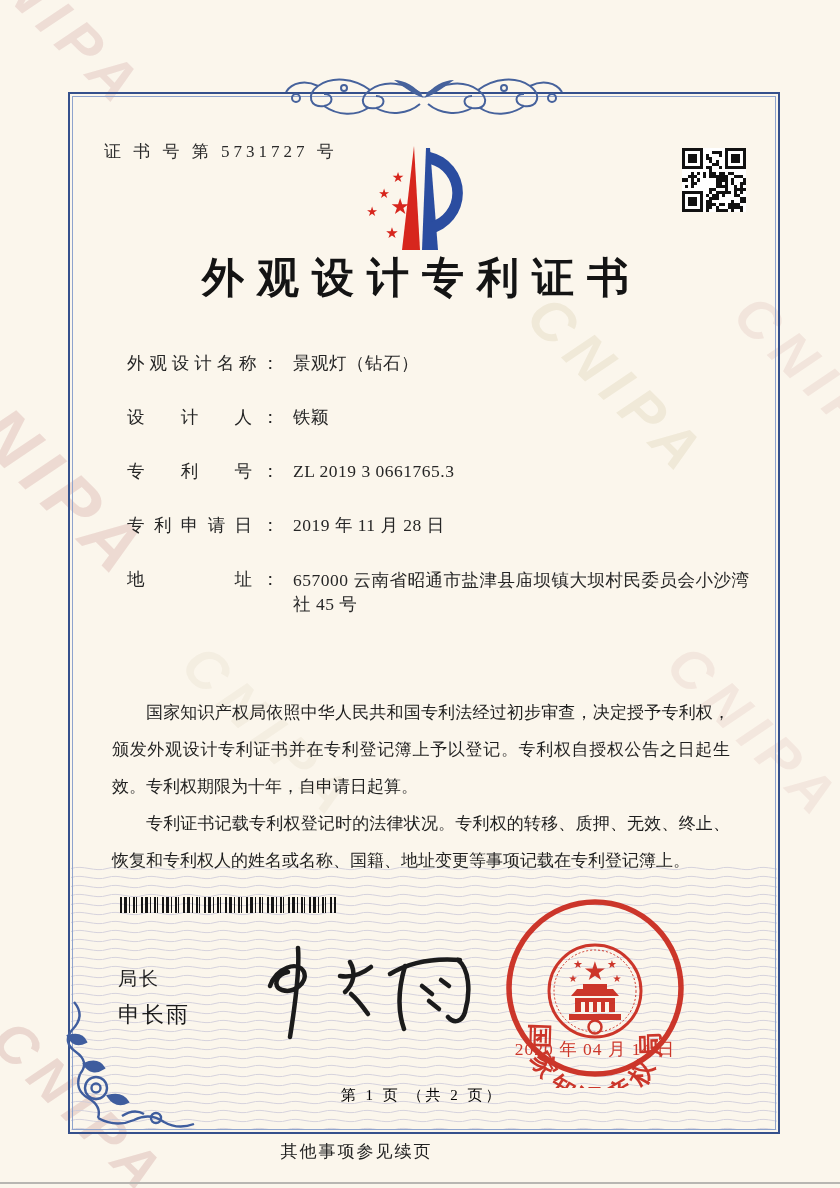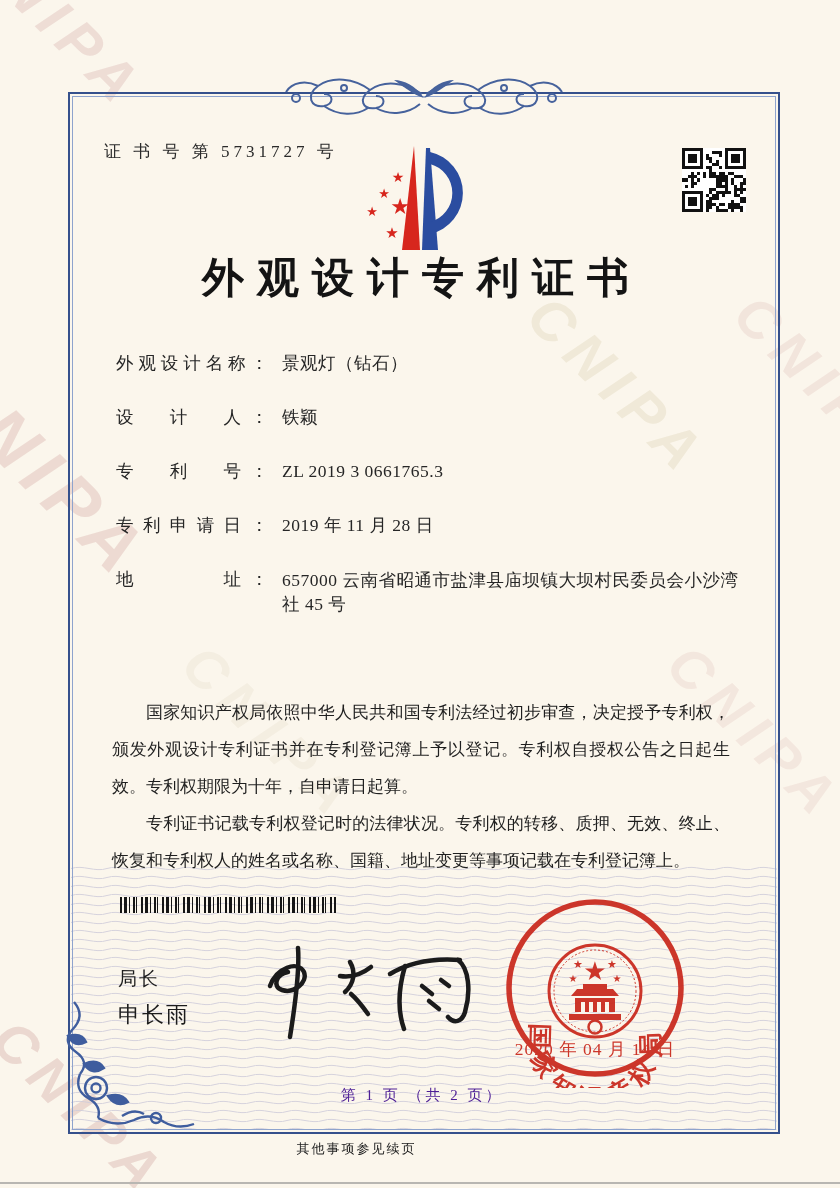--- a/index.html
+++ b/index.html
@@ -23,21 +23,21 @@
   .z3{z-index:3;} .z4{z-index:4;}
 
   .cert-no{left:104px;top:140px;font-size:17px;letter-spacing:4px;color:#2a2a2a;}
 
   .title{left:68px;top:250px;width:708px;text-align:center;font-size:42px;font-weight:bold;
          letter-spacing:13px;color:#141414;}
 
   .fields{left:116px;top:352px;width:616px;font-size:17.5px;color:#262626;}
   .frow{margin-bottom:31px;line-height:23px;white-space:nowrap;}
   .frow .lbl{display:inline-block;width:152px;text-align:justify;text-align-last:justify;
-             vertical-align:top;white-space:normal;}
+             vertical-align:top;white-space:normal;margin-left:11px;}
   .frow .val{display:inline-block;vertical-align:top;margin-left:14px;letter-spacing:.5px;}
   .frow.addr{margin-bottom:4px;}
   .frow.addr .val{width:470px;white-space:normal;line-height:24px;}
   .grant .pair2{margin-left:16px;}
   .grant .lbl2{letter-spacing:1px;}
 
   .body-text{left:112px;top:694px;width:618px;font-size:17px;line-height:37px;color:#1f1f1f;}
   .body-text p{margin:0;text-indent:2em;text-align:justify;}
 
   .barcode{left:120px;top:897px;width:216px;height:16px;z-index:4;
@@ -45,22 +45,22 @@
       #151515 0 2px,transparent 2px 4px,
       #151515 4px 7px,transparent 7px 9px,
       #151515 9px 10px,transparent 10px 13px,
       #151515 13px 15px,transparent 15px 16px,
       #151515 16px 17px,transparent 17px 21px);}
 
   .signer-role{left:118px;top:966px;font-size:19px;color:#1c1c1c;letter-spacing:2px;}
   .signer-name{left:118px;top:1000px;font-size:22px;color:#1c1c1c;letter-spacing:2px;}
 
   .footer-page{left:68px;top:1086px;width:708px;text-align:center;font-size:15px;
-               letter-spacing:3px;color:#4c1d95;z-index:4;}
-  .cont-note{left:0;top:1140px;width:713px;text-align:center;font-size:13px;
+               letter-spacing:3px;color:#000000;z-index:4;}
+  .cont-note{left:0;top:1140px;width:713px;text-align:center;font-size:17px;
              letter-spacing:2px;color:#222;}
   .bottom-line{left:0;top:1182px;width:840px;height:2px;background:#b8b6b2;}
 </style>
 </head>
 <body>
 
 <div class="page">
 
   <div class="wm" style="left:-58px;top:-16px;font-size:58px;color:#ecd9d2;opacity:.85;">CNIPA</div>
   <div class="wm" style="left:-92px;top:430px;font-size:72px;color:#ecd8d0;opacity:.9;">CNIPA</div>

